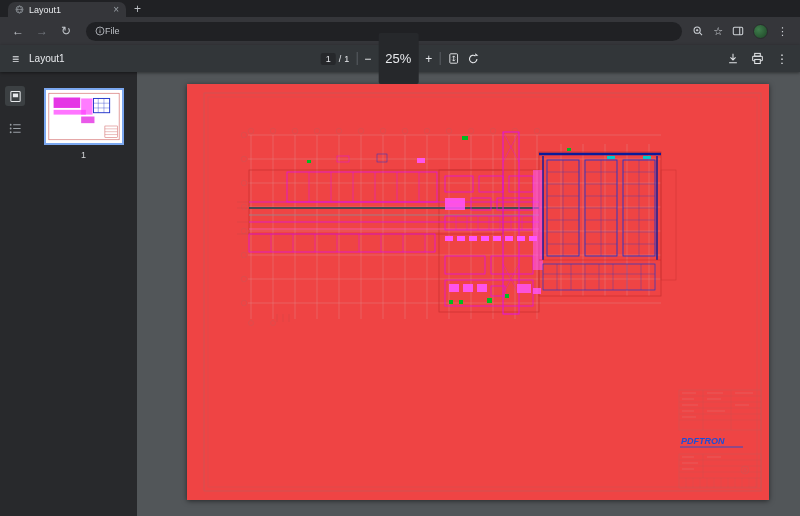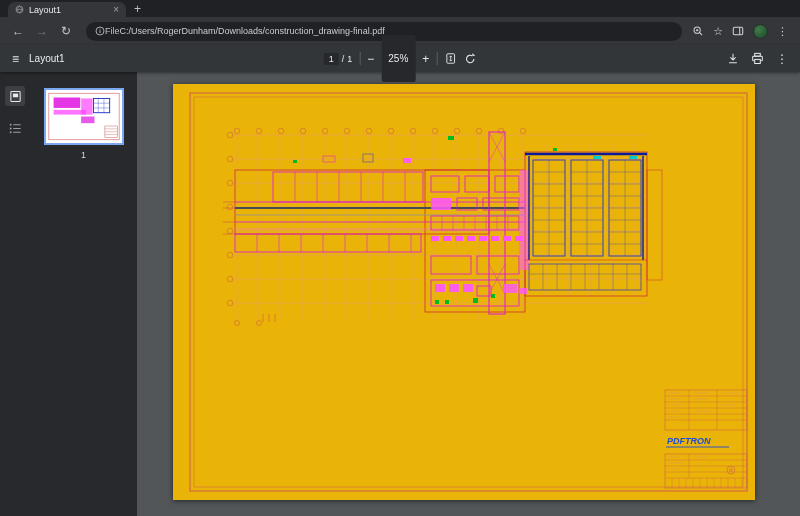--- a/index.html
+++ b/index.html
@@ -30,35 +30,35 @@
   .pdf-toolbar { height:27px; background:#323639; display:flex; align-items:center; padding:0 12px;
                  color:#e8eaed; position:relative; box-shadow:0 1px 3px rgba(0,0,0,.45); z-index:5; }
   .tb-left { display:flex; align-items:center; gap:10px; }
   .tb-title { font-size:10px; color:#e8eaed; }
   .tb-center { position:absolute; left:50%; transform:translateX(-50%); display:flex; align-items:center; gap:7px; }
   .tb-right { margin-left:auto; display:flex; align-items:center; gap:12px; }
   .tb-glyph { color:#e4e6e9; font-size:12px; line-height:1; }
   .page-indicator { font-size:9px; color:#e8eaed; display:flex; gap:3px; align-items:center; }
   .page-box { background:#26282b; border-radius:2px; padding:1px 5px; }
   .tb-sep { width:1px; height:13px; background:#5a5e63; }
-  .zoom-chip { background:#26282b; border-radius:2px; padding:18px 7px; font-size:10px; color:#e8eaed; }
+  .zoom-chip { background:#26282b; border-radius:2px; padding:18px 7px; font-size:13px; color:#e8eaed; }
   .icon-svg { display:block; }
 
   
   .content { display:flex; height:444px; }
   .sidebar { width:137px; background:#28292c; display:flex; flex-shrink:0; }
   .side-iconstrip { width:30px; padding-top:14px; display:flex; flex-direction:column; align-items:center; gap:12px; }
   .side-btn { width:20px; height:20px; display:flex; align-items:center; justify-content:center; border-radius:3px; }
   .side-btn.active { background:#3c4043; }
   .thumbs-col { flex:1; display:flex; flex-direction:column; align-items:center; padding-top:16px; }
   .thumb-frame { border:2px solid #7ba7f0; background:#fff; width:80px; height:57px; }
   .thumb-label { margin-top:5px; color:#d5d7da; font-size:9px; }
 
   .viewer { flex:1; position:relative; background:#525659; overflow:hidden; }
-  .pdf-page { position:absolute; left:36px; top:12px; width:582px; height:416px; background:#eab308;
+  .pdf-page { position:absolute; left:50px; top:12px; width:582px; height:416px; background:#ef4444;
               box-shadow:0 1px 5px rgba(0,0,0,.55); }
 </style>
 </head>
 <body>
 
 <div class="tabstrip">
   <div class="tab">
     <svg class="icon-svg" width="9" height="9" viewBox="0 0 12 12">
       <circle cx="6" cy="6" r="4.6" fill="none" stroke="#9aa0a6" stroke-width="1"></circle>
       <path d="M1.4 6h9.2M6 1.4c-3.4 2.8-3.4 6.4 0 9.2M6 1.4c3.4 2.8 3.4 6.4 0 9.2" fill="none" stroke="#9aa0a6" stroke-width="0.8"></path>
@@ -73,21 +73,20 @@
   <span class="nav-btn">←</span>
   <span class="nav-btn dim">→</span>
   <span class="nav-btn">↻</span>
 
   <div class="omnibox">
     <svg class="icon-svg" width="10" height="10" viewBox="0 0 12 12">
       <circle cx="6" cy="6" r="4.8" fill="none" stroke="#bdc1c6" stroke-width="1"></circle>
       <path d="M6 5.2v3.2M6 3.2v1" stroke="#bdc1c6" stroke-width="1.1"></path>
     </svg>
     <span class="scheme">File</span>
-    <span class="url">C:/Users/RogerDunham/Downloads/construction_drawing-final.pdf</span>
   </div>
 
   <div class="ab-icons">
     <svg class="icon-svg" width="12" height="12" viewBox="0 0 14 14">
       <circle cx="6" cy="6" r="3.6" fill="none" stroke="#cfd3d8" stroke-width="1.2"></circle>
       <path d="M8.7 8.7l3 3M4.6 6h2.8M6 4.6v2.8" stroke="#cfd3d8" stroke-width="1.2"></path>
     </svg>
     <span class="ab-icon">☆</span>
     <svg class="icon-svg" width="12" height="12" viewBox="0 0 14 14">
       <rect x="1.5" y="2.5" width="11" height="9" rx="1.5" fill="none" stroke="#cfd3d8" stroke-width="1.2"></rect>

